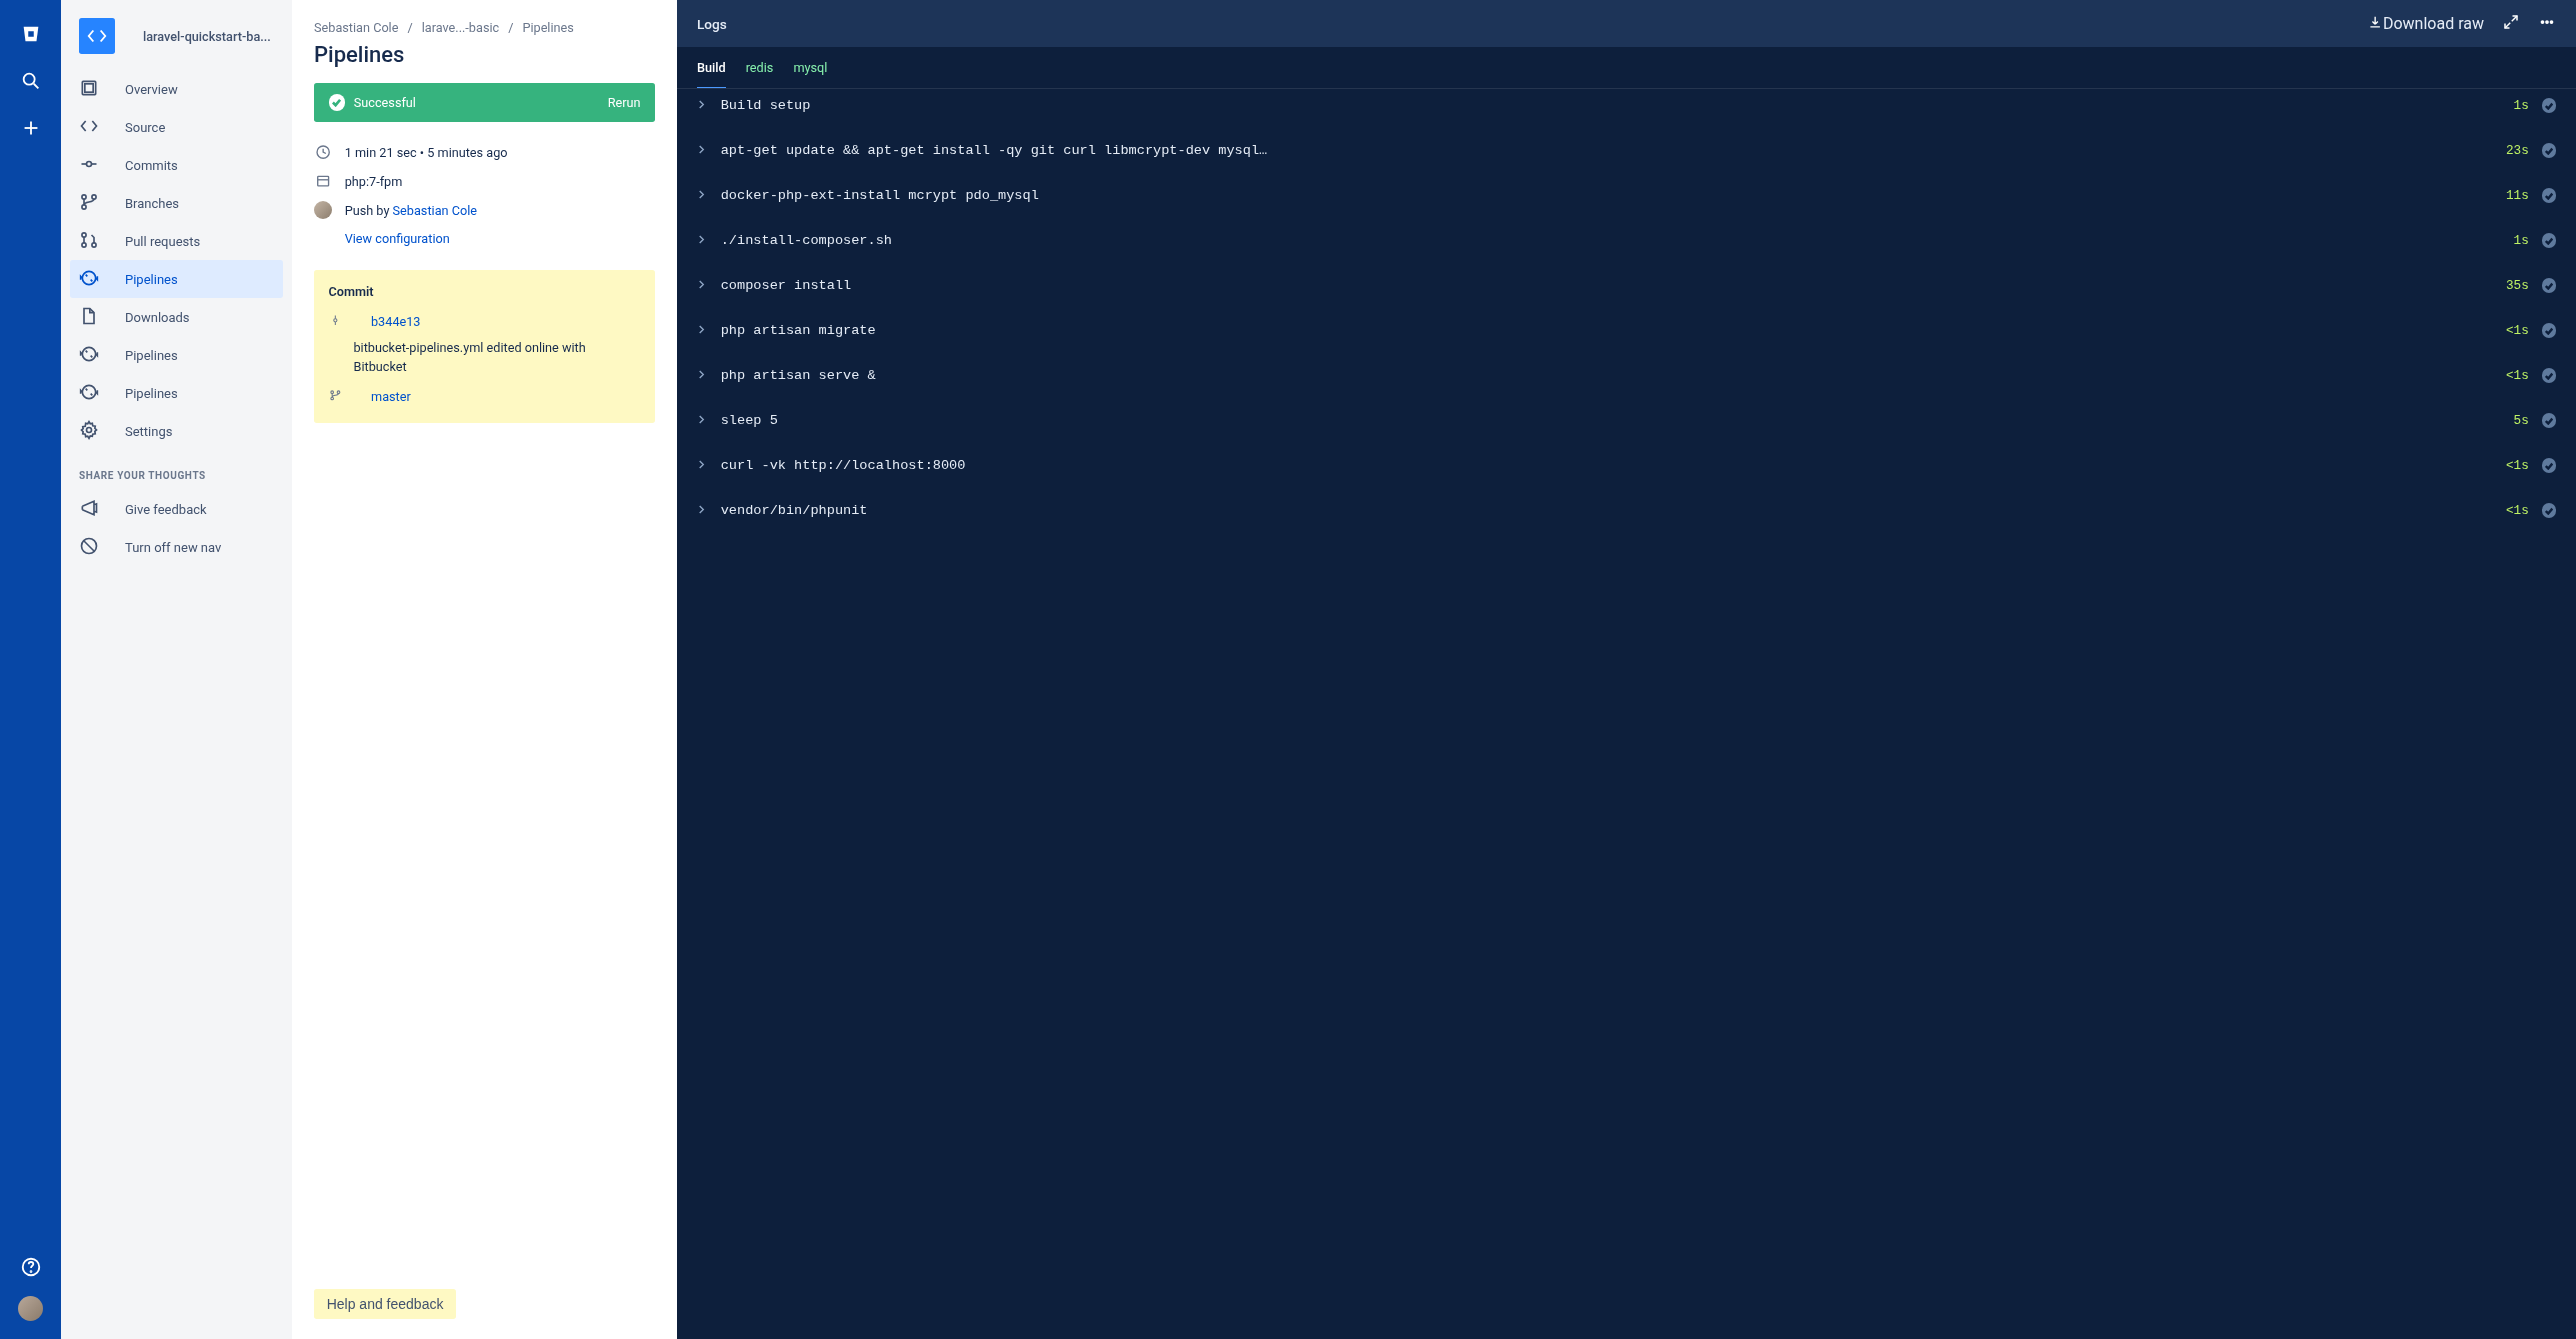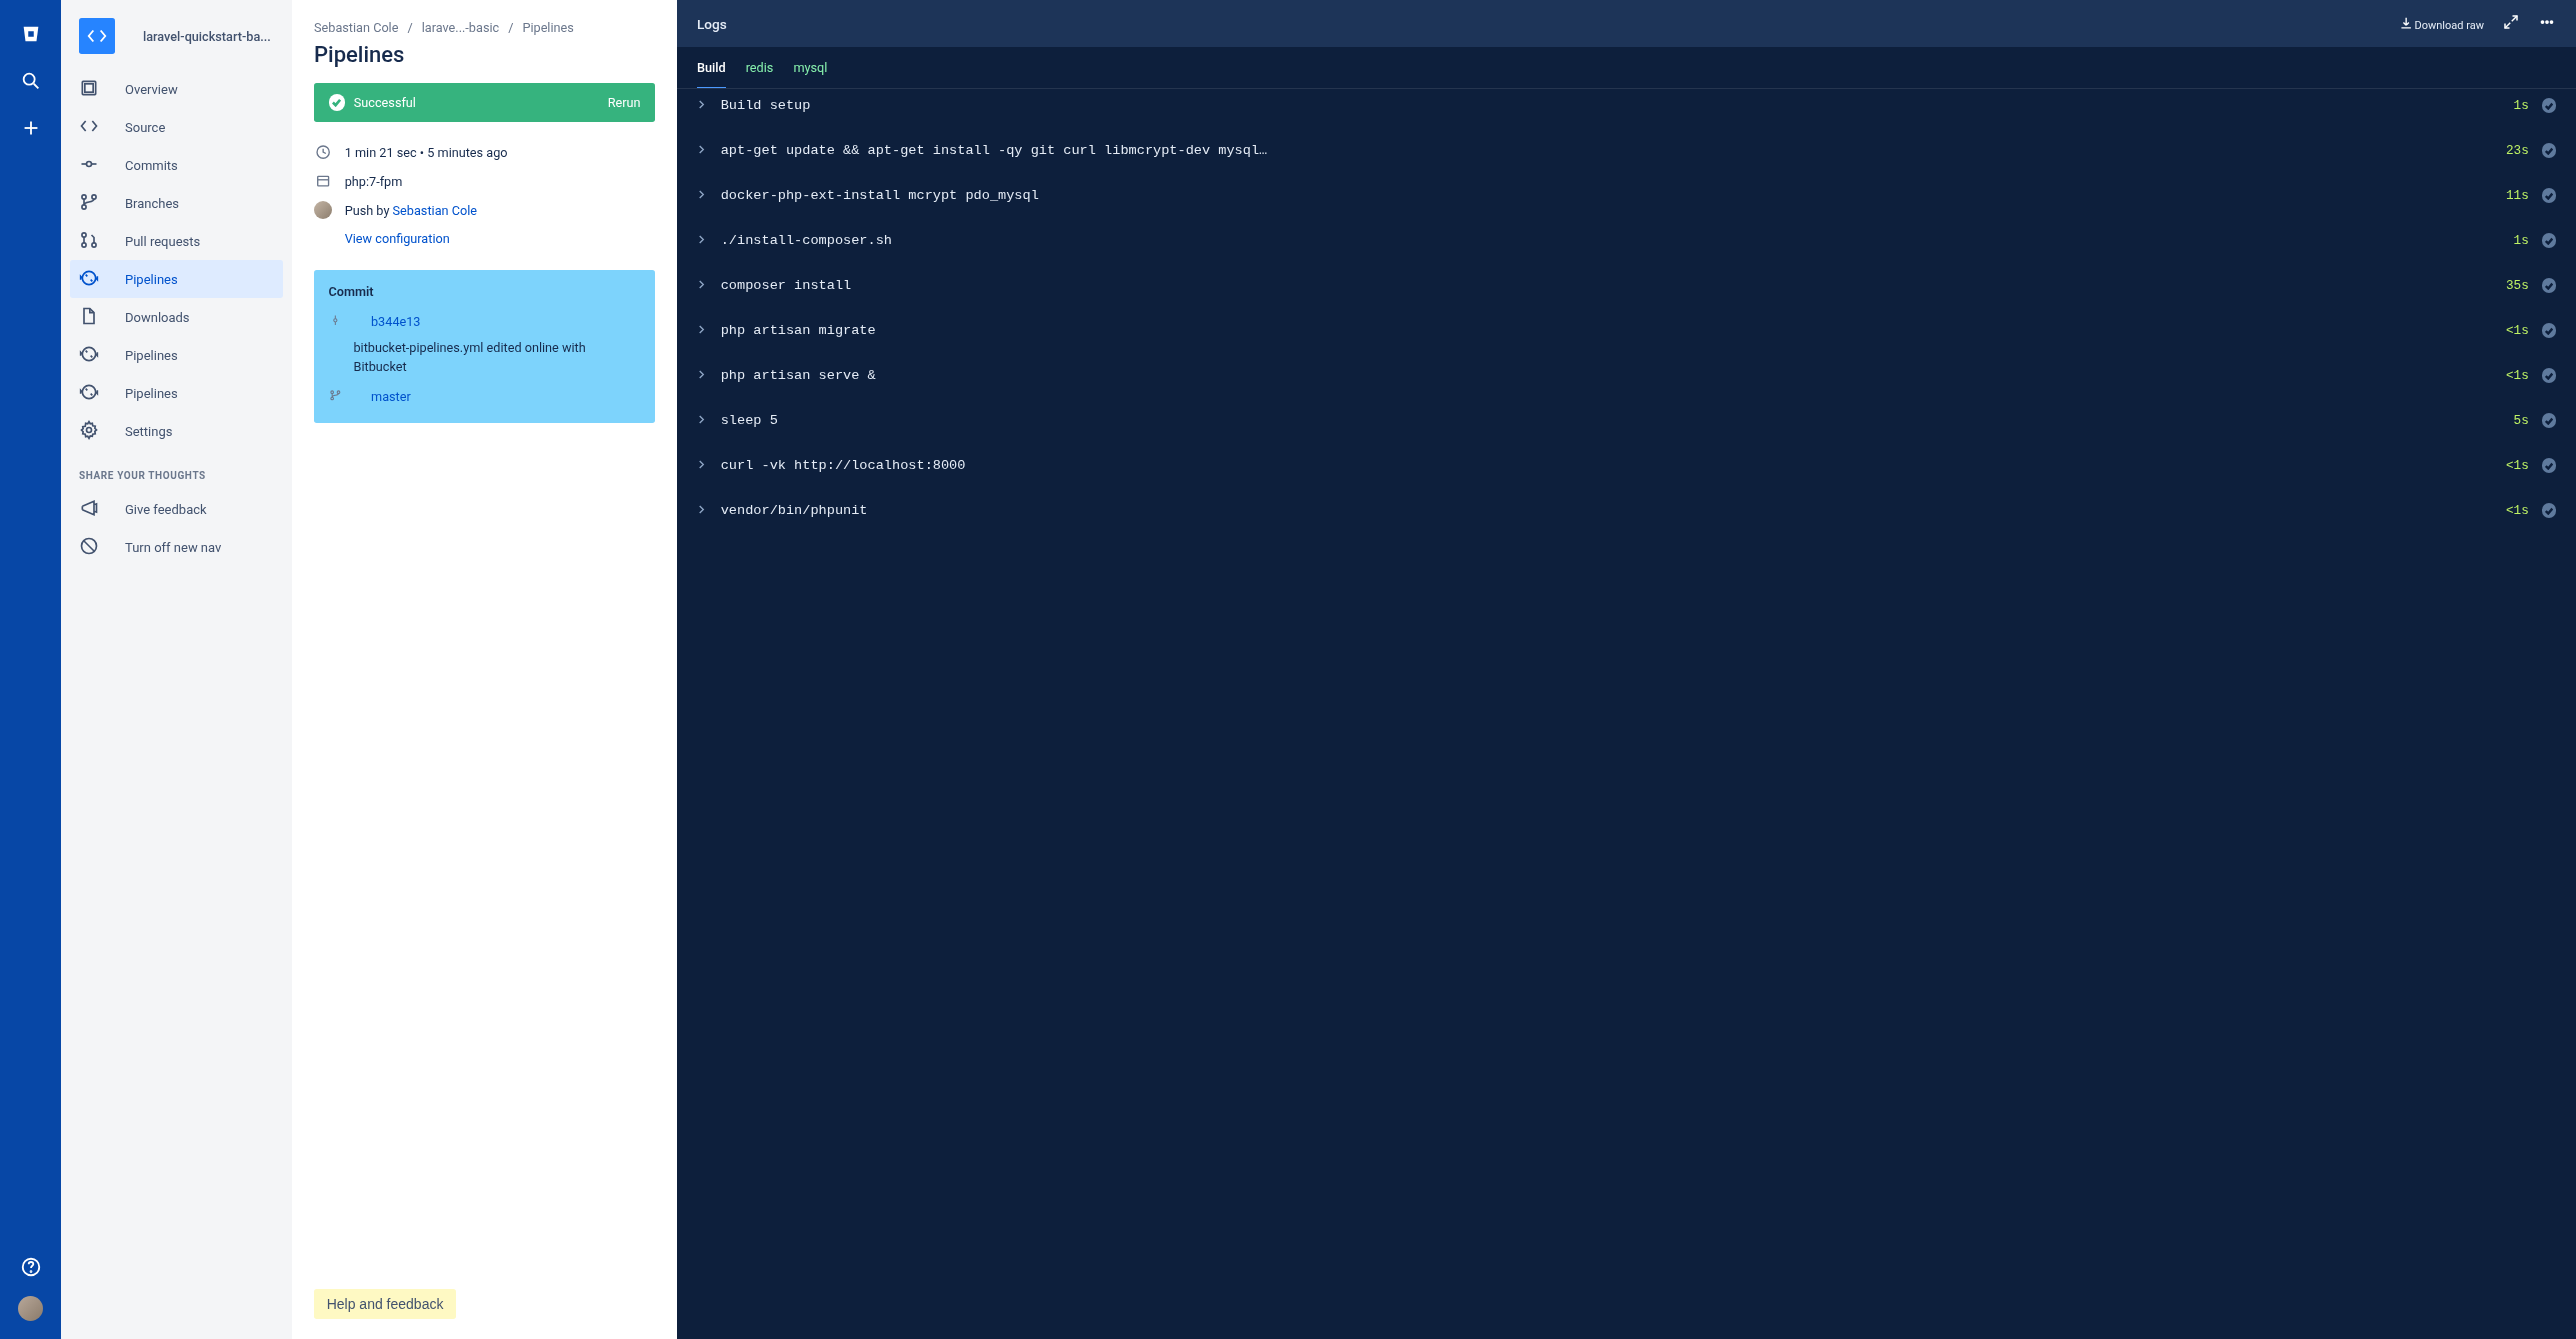--- a/index.html
+++ b/index.html
@@ -38,35 +38,35 @@
 .status-bar .rerun{margin-left:auto;cursor:pointer}
 .check-circle{width:16.3px;height:16.3px;border-radius:50%;background:#fff;display:flex;align-items:center;justify-content:center}
 .check-circle svg{width:9px;height:9px;stroke:#36b37e;stroke-width:3;fill:none}
 
 .meta-row{display:flex;align-items:center;gap:12.7px;padding:5.4px 0;font-size:12.7px;color:#172b4d}
 .meta-row .mi{width:18px;height:18px;color:#6b778c;flex-shrink:0;display:flex;align-items:center;justify-content:center}
 .meta-row .mi svg{width:16.3px;height:16.3px;fill:none;stroke:currentColor;stroke-width:2}
 .meta-row .avatar{width:18px;height:18px;border-radius:50%;background:linear-gradient(135deg,#c4b5a5,#8c7d6d)}
 .link{color:#0052cc;cursor:pointer}
 
-.commit-card{background:#7dd3fc;border-radius:2.7px;padding:14.5px;margin-top:16.3px}
+.commit-card{background:#fef9c3;border-radius:2.7px;padding:14.5px;margin-top:16.3px}
 .commit-card h4{font-size:12.7px;font-weight:600;margin-bottom:11px;color:#172b4d}
 .commit-row{display:flex;align-items:flex-start;gap:28px;padding:3.6px 0}
 .commit-row .ci{width:14.5px;color:#6b778c;flex-shrink:0}
 .commit-row .ci svg{width:12.7px;height:12.7px;fill:none;stroke:currentColor;stroke-width:2}
 .commit-msg{font-size:12.7px;color:#172b4d;line-height:1.5;padding:5.4px 0 9px 25px}
 
 .main-spacer{flex:1}
 .help-btn{background:#fef9c3;border:none;padding:7.2px 12.7px;border-radius:2.7px;color:#42526e;font-size:14px;cursor:pointer;width:fit-content}
 
 
 .logs{flex:1;background:#0d1f3c;display:flex;flex-direction:column;color:#e5ecf6;min-width:0}
 .logs-header{background:#1d3458;height:47px;display:flex;align-items:center;padding:0 20px;gap:18px}
 .logs-title{font-size:13.6px;font-weight:500;flex:1}
-.logs-action{display:flex;align-items:flex-end;gap:0;cursor:pointer;font-size:11px}
+.logs-action{display:flex;align-items:flex-start;gap:0;cursor:pointer;font-size:16px}
 .logs-action svg{width:16.3px;height:16.3px;fill:none;stroke:#fff;stroke-width:2}
 .icon-btn{cursor:pointer}
 .icon-btn svg{width:18px;height:18px;fill:none;stroke:#fff;stroke-width:2}
 .logs-tabs{display:flex;gap:20px;padding:0 20px;border-bottom:0.9px solid rgba(255,255,255,.1)}
 .logs-tab{padding:12.7px 0;font-size:12.7px;color:#86efac;cursor:pointer;border-bottom:1.8px solid transparent}
 .logs-tab.active{color:#fff;border-bottom-color:#4c9aff;font-weight:500}
 .log-body{flex:1;overflow-y:auto;padding:9px 20px}
 .log-line{display:flex;align-items:flex-start;gap:12.7px;height:45px;font-family:"SFMono-Regular",Consolas,"Liberation Mono",Menlo,monospace;font-size:13.6px}
 .log-line .chev{width:11px;color:#8fa6c6;cursor:pointer}
 .log-line .cmd{flex:1;white-space:nowrap;overflow:hidden;text-overflow:ellipsis;color:#e5ecf6}

